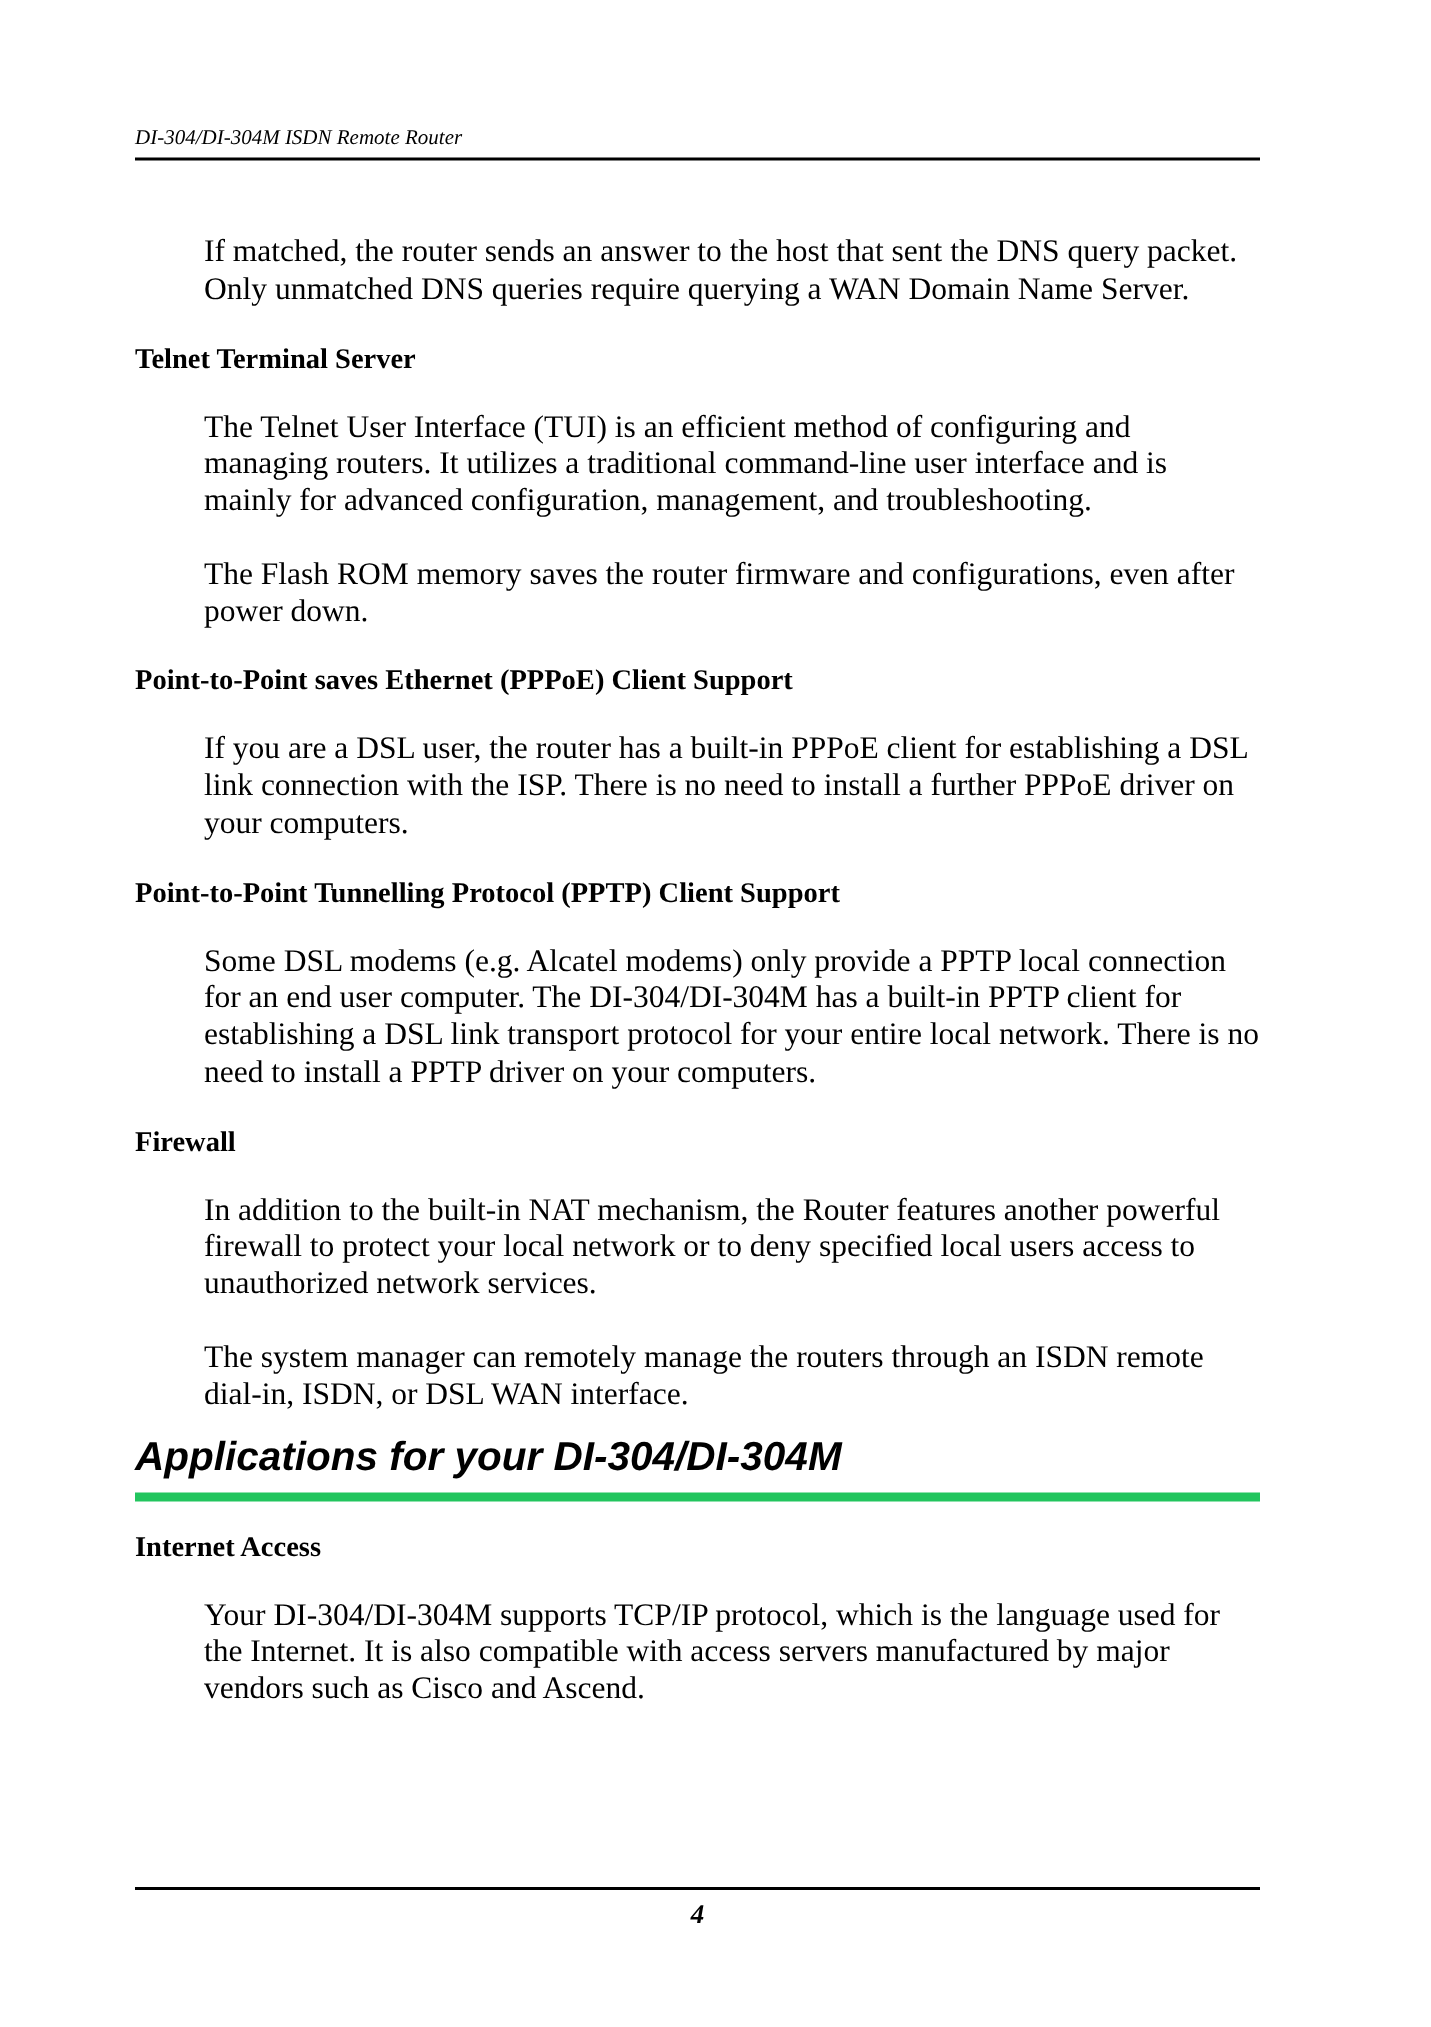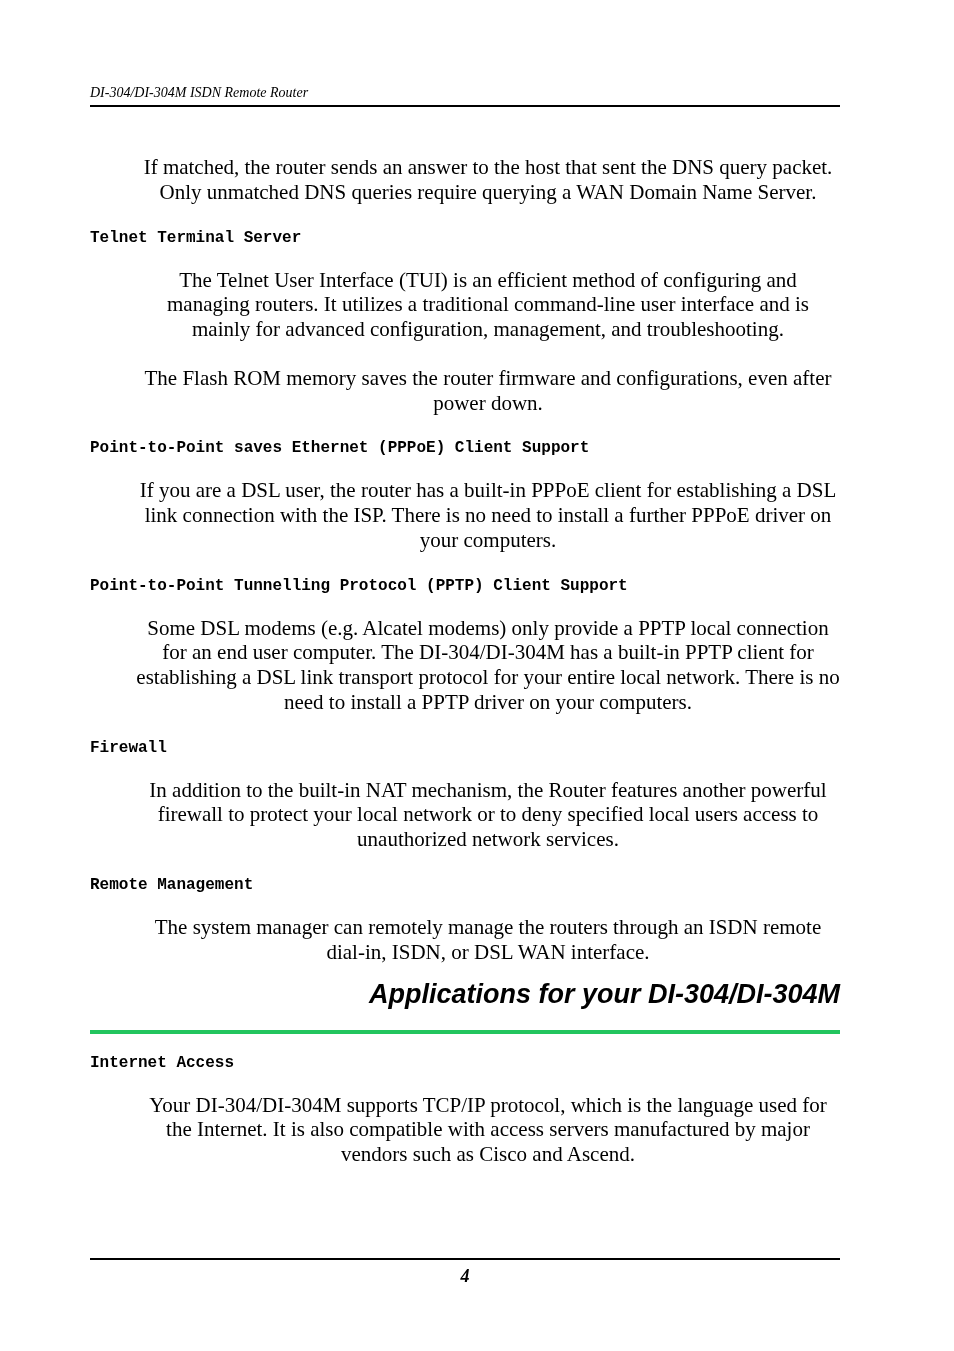--- a/index.html
+++ b/index.html
@@ -28,39 +28,37 @@
     border-bottom: 2px solid #000;
     padding-bottom: 4px;
     margin-bottom: 48px;
   }
   .body-text {
     font-size: 21px;
     line-height: 1.18;
     margin-left: 46px;
     margin-right: 0;
     margin-bottom: 24px;
-    text-align: center;
   }
   .sec-heading {
-    font-family: Liberation Mono, monospace;
+    font-family: Liberation Serif, serif;
     font-weight: bold;
-    font-size: 16px;
+    font-size: 19px;
     margin-bottom: 18px;
     margin-top: 0;
   }
   .chapter-heading {
     font-family: Arial, Helvetica, sans-serif;
     font-weight: bold;
     font-style: italic;
     font-size: 27px;
-    border-bottom: 4px solid #22c55e;
-    padding-bottom: 20px;
+    border-bottom: 6px solid #22c55e;
+    padding-bottom: 8px;
     margin-top: 8px;
     margin-bottom: 20px;
-    text-align: right;
   }
   .footer-area {
     position: absolute;
     left: 90px;
     right: 90px;
     bottom: 64px;
     border-top: 2px solid #000;
     text-align: center;
     padding-top: 6px;
   }
@@ -89,21 +87,20 @@
 
   <h3 class="sec-heading">Point-to-Point saves Ethernet (PPPoE) Client Support</h3>
   <p class="body-text">If you are a DSL user, the router has a built-in PPPoE client for establishing a DSL link connection with the ISP. There is no need to install a further PPPoE driver on your computers.</p>
 
   <h3 class="sec-heading">Point-to-Point Tunnelling Protocol (PPTP) Client Support</h3>
   <p class="body-text">Some DSL modems (e.g. Alcatel modems) only provide a PPTP local connection for an end user computer. The DI-304/DI-304M has a built-in PPTP client for establishing a DSL link transport protocol for your entire local network. There is no need to install a PPTP driver on your computers.</p>
 
   <h3 class="sec-heading">Firewall</h3>
   <p class="body-text">In addition to the built-in NAT mechanism, the Router features another powerful firewall to protect your local network or to deny specified local users access to unauthorized network services.</p>
 
-  <h3 class="sec-heading">Remote Management</h3>
   <p class="body-text" style="margin-bottom:14px">The system manager can remotely manage the routers through an ISDN remote dial-in, ISDN, or DSL WAN interface.</p>
 
   <h2 class="chapter-heading">Applications for your DI-304/DI-304M</h2>
 
 
   <h3 class="sec-heading">Internet Access</h3>
   <p class="body-text">Your DI-304/DI-304M supports TCP/IP protocol, which is the language used for the Internet. It is also compatible with access servers manufactured by major vendors such as Cisco and Ascend.</p>
 
   <div class="footer-area">
     <span class="page-number">4</span>

